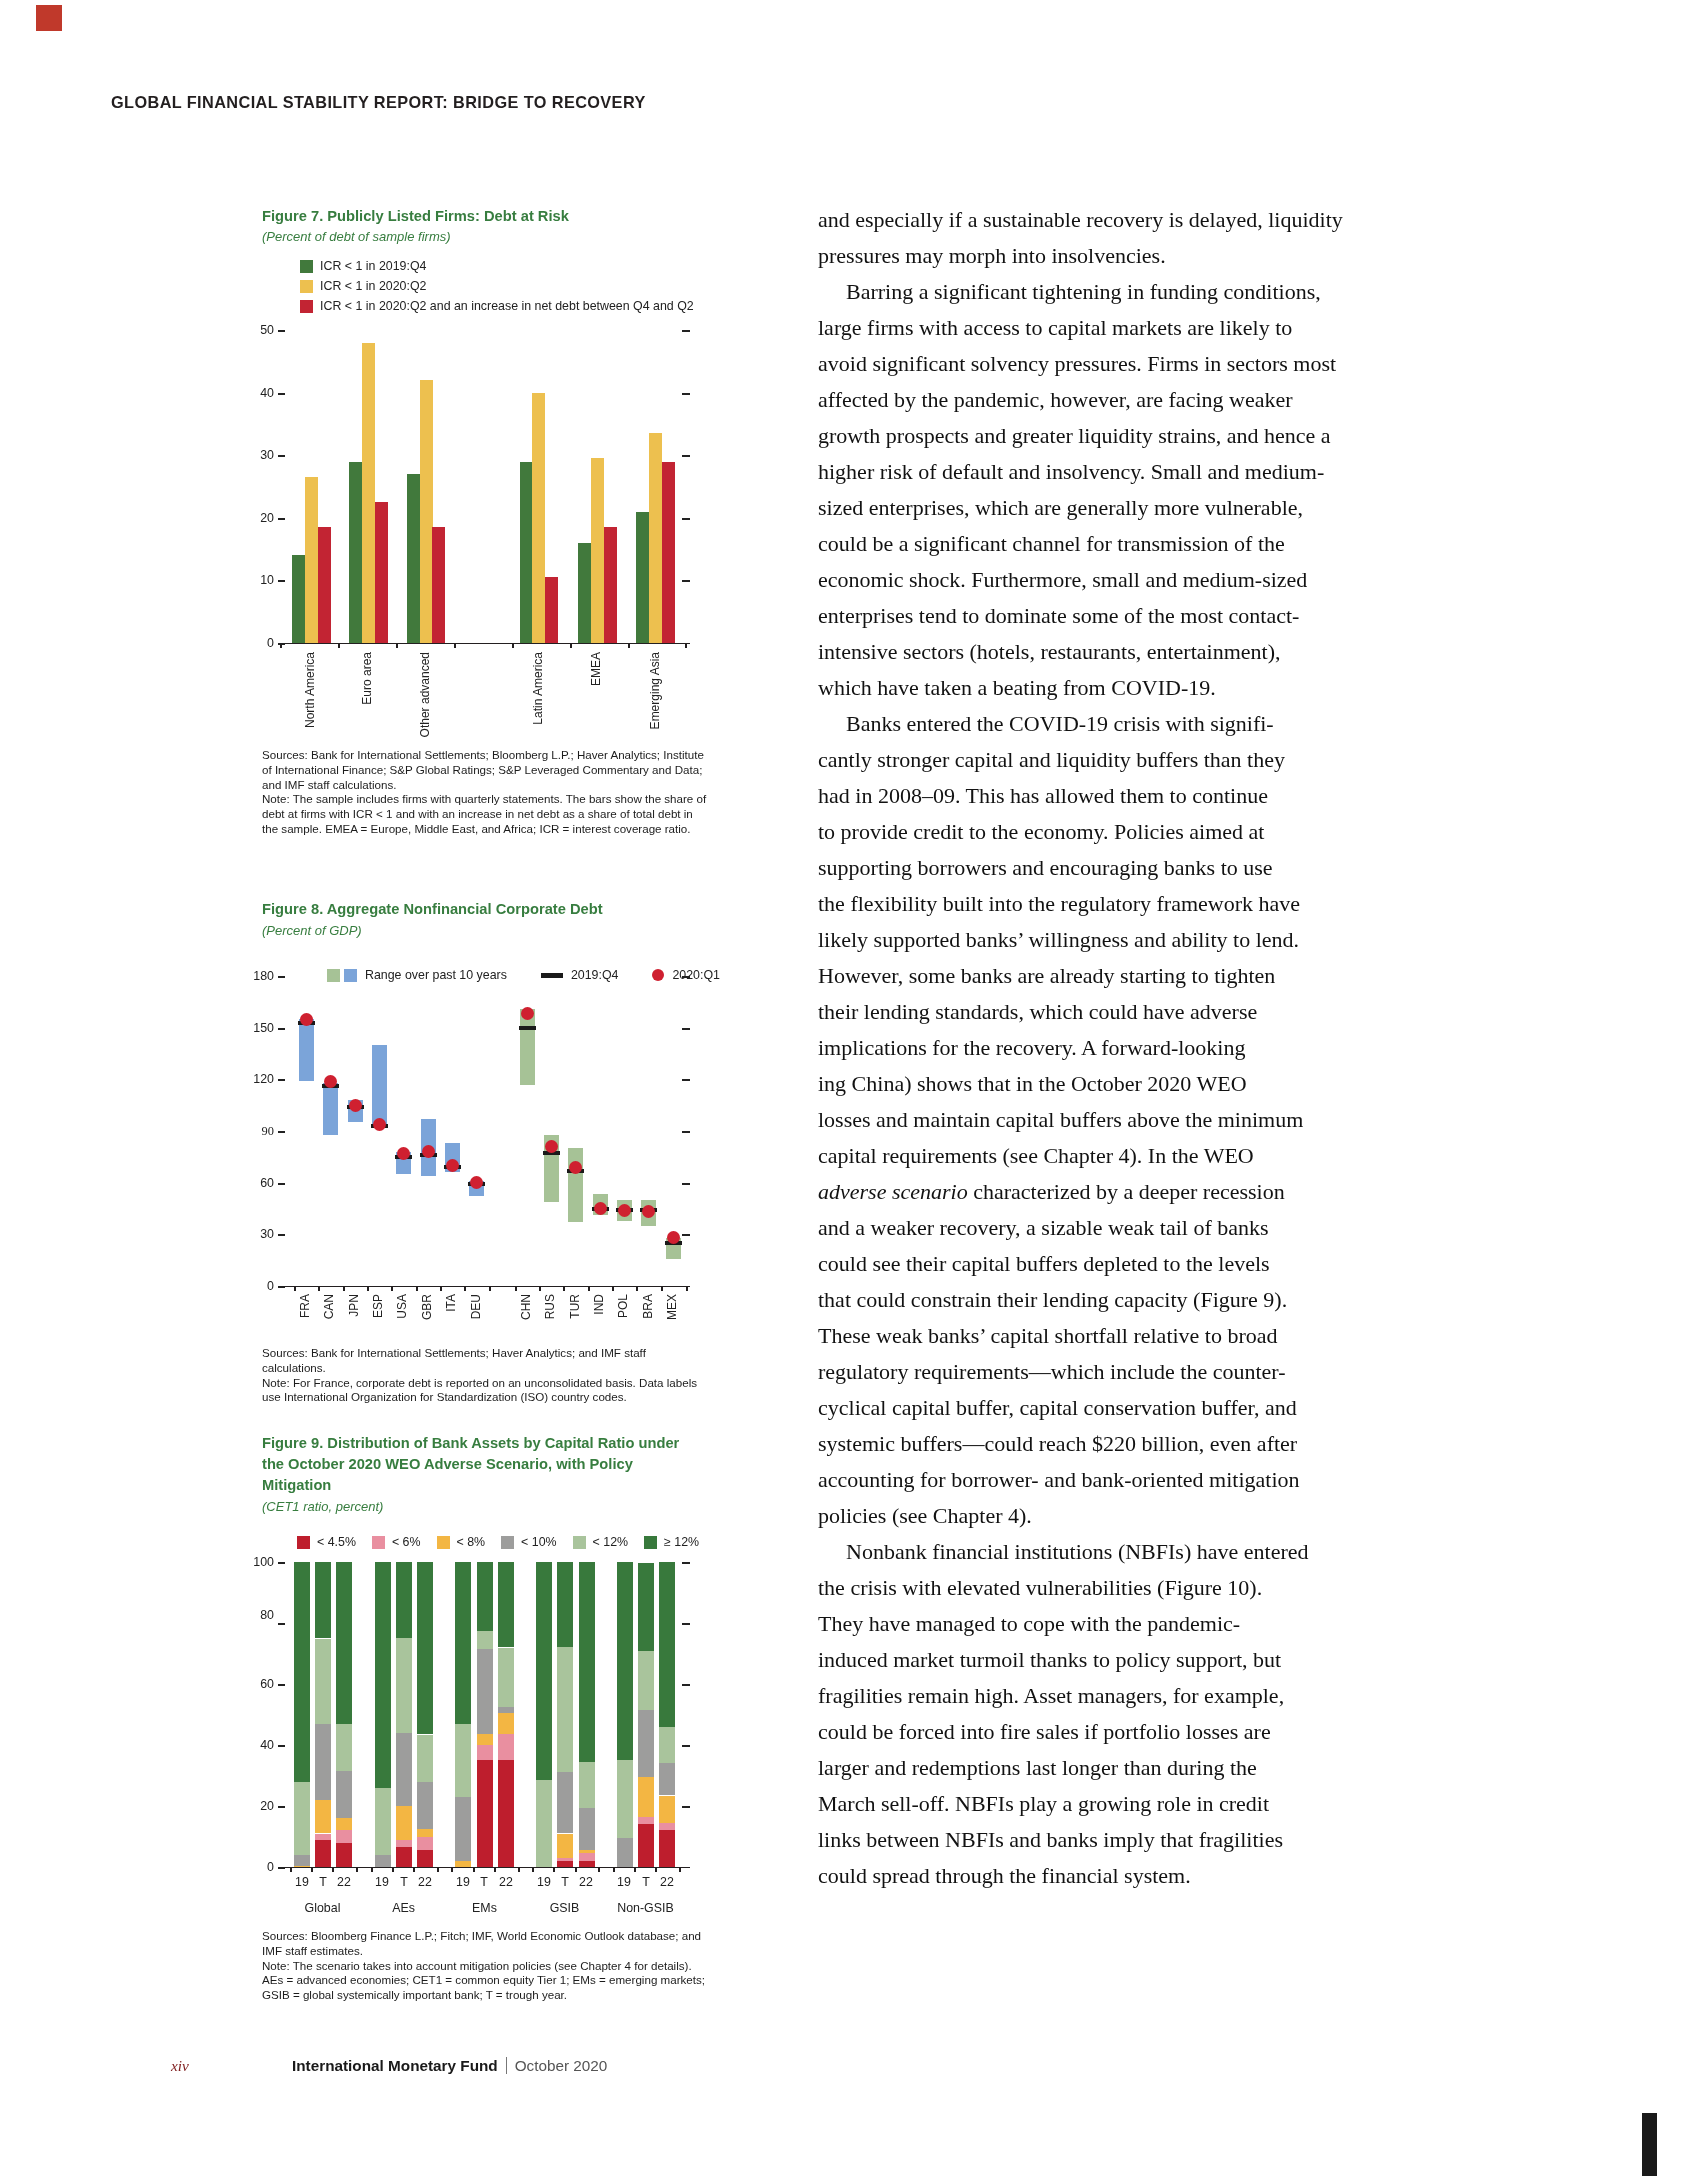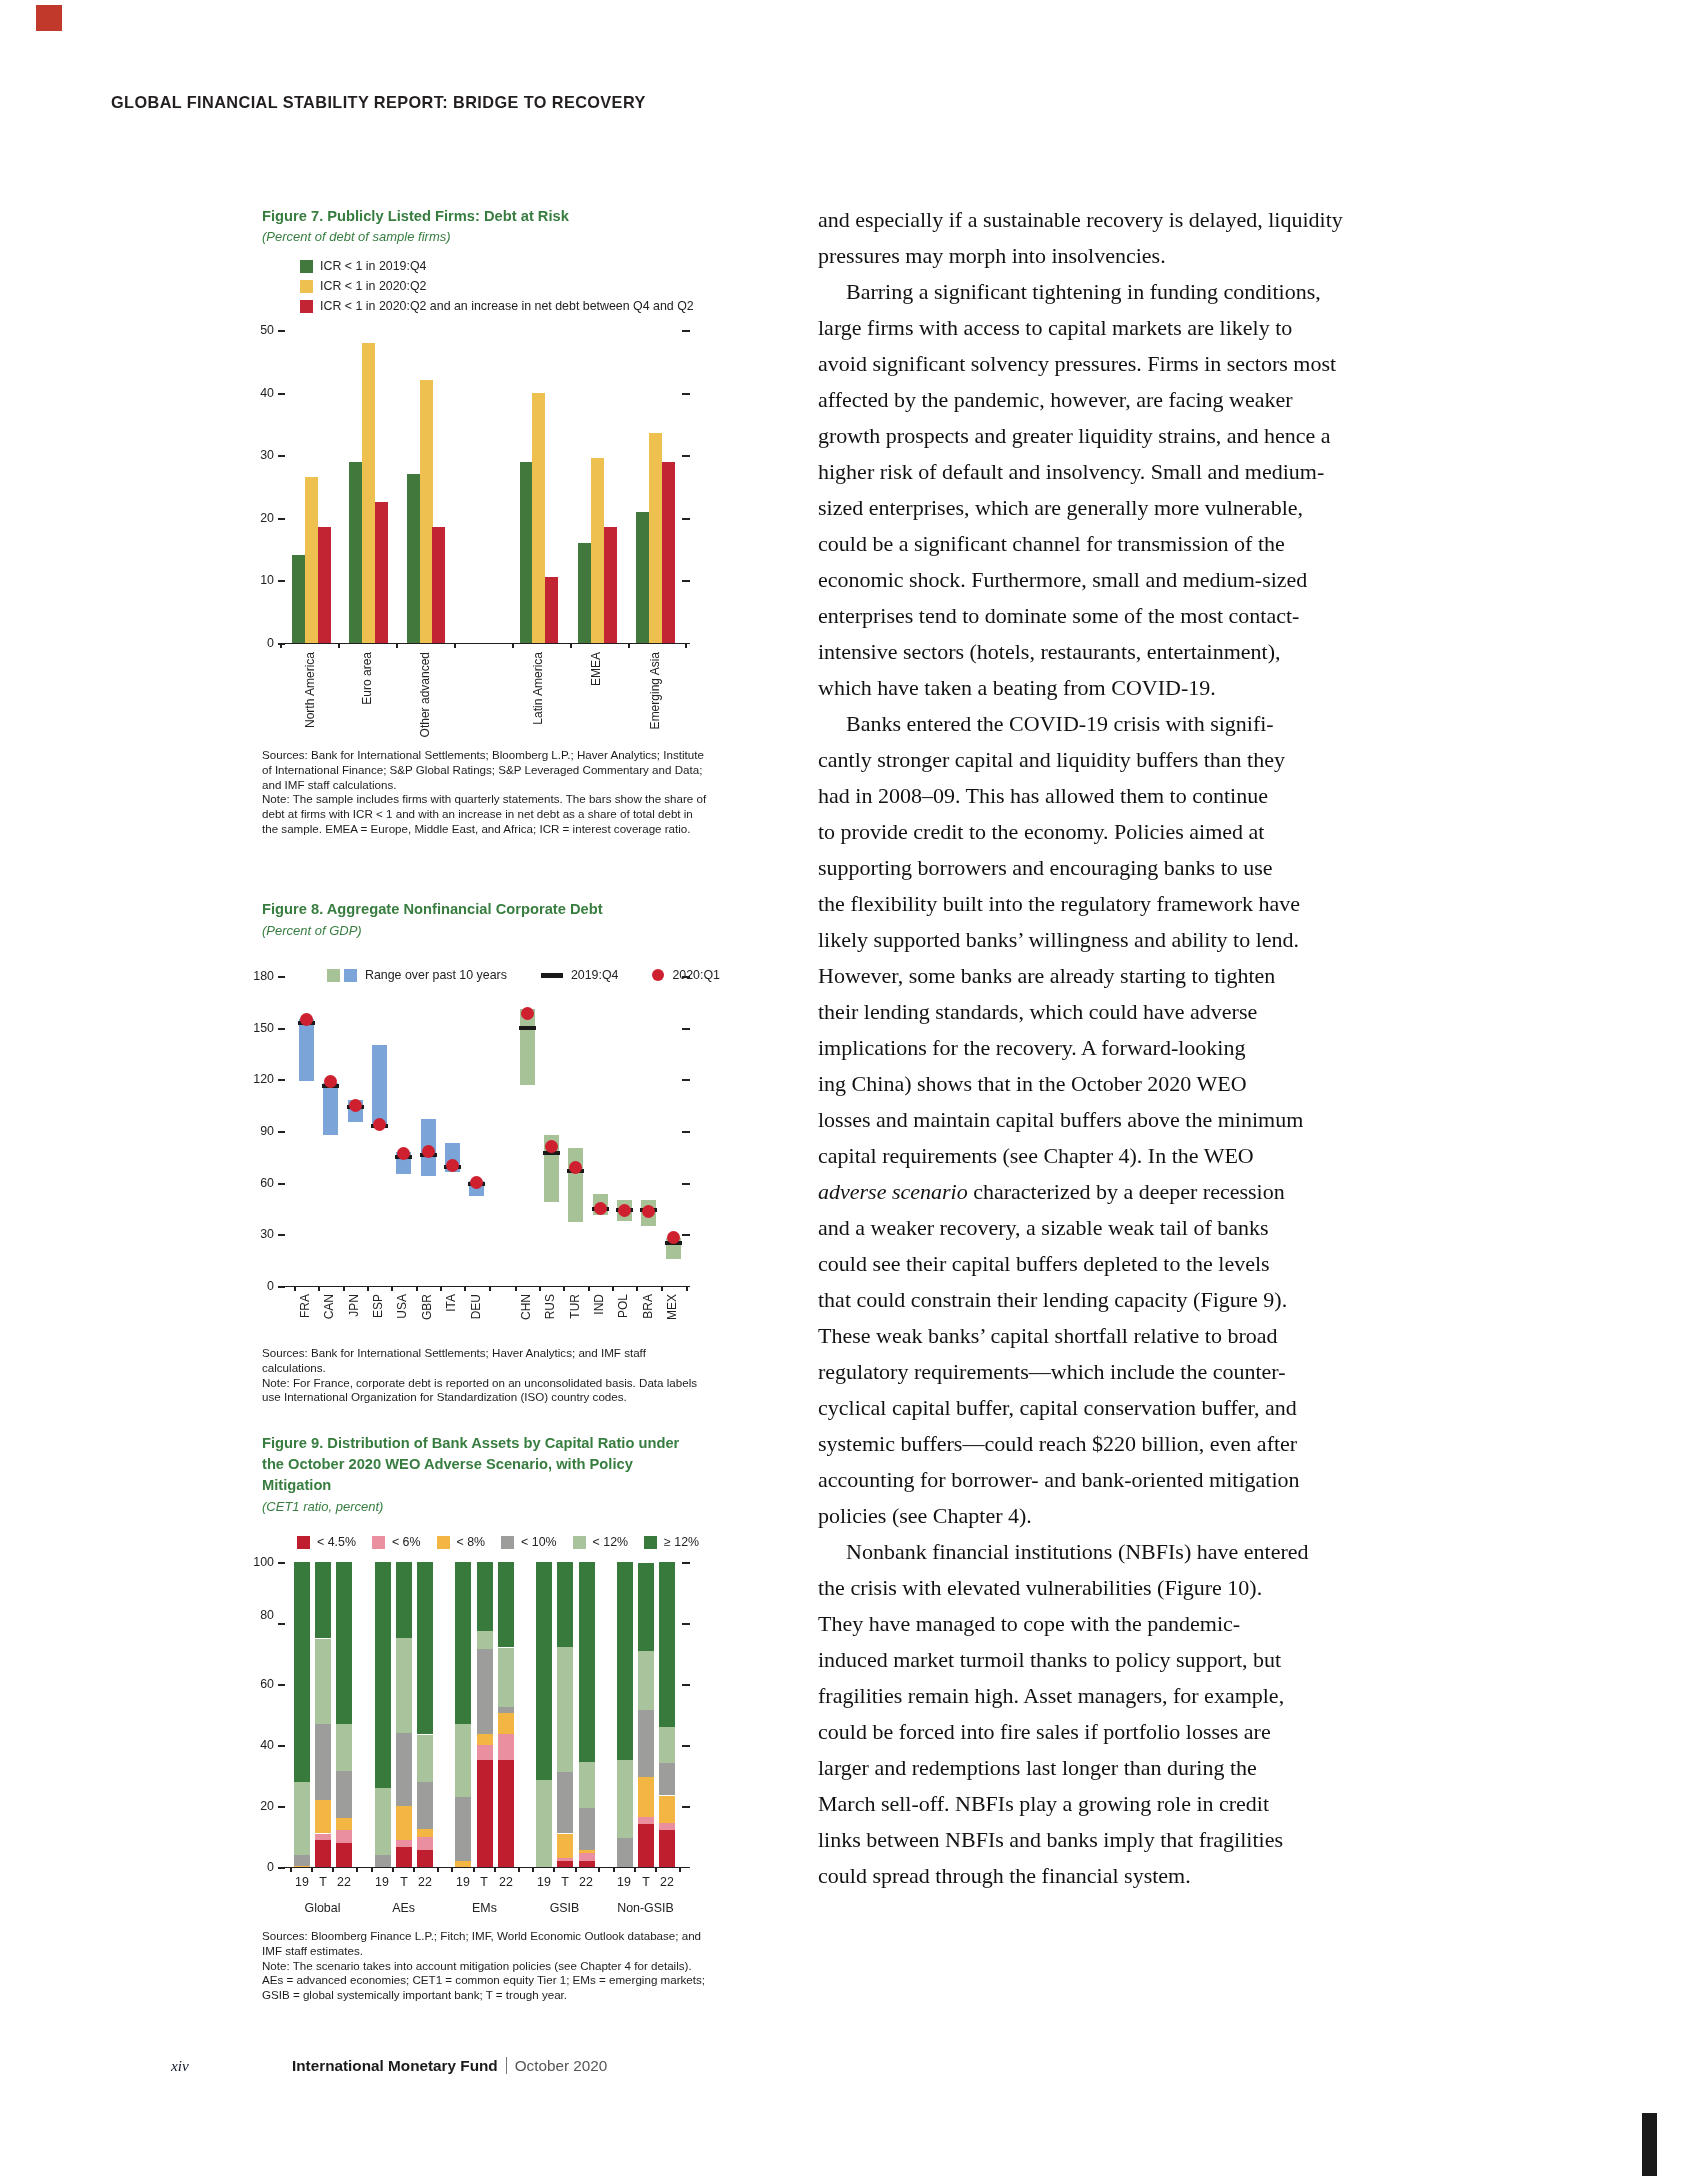--- a/index.html
+++ b/index.html
@@ -28,21 +28,21 @@
   .xlabels{position:absolute;width:441px;}
   .vlab{position:absolute;writing-mode:vertical-rl;transform:rotate(180deg);font-size:12px;color:#222;top:3px;white-space:nowrap;}
   .blab{position:absolute;font-size:12.4px;color:#222;text-align:center;width:22px;}
   .glab{position:absolute;font-size:12.4px;color:#222;text-align:center;width:79px;}
   .src{position:absolute;width:447px;font-size:11.6px;line-height:14.8px;color:#1c1c1c;}
   .bodycol{position:absolute;left:818px;top:202px;width:606px;font-family:"Liberation Serif","DejaVu Serif",serif;
            font-size:22px;line-height:36px;color:#121212;}
   .bl{white-space:nowrap;}
   .bl.ind{text-indent:28px;}
   .footer{position:absolute;top:2057px;left:171px;font-size:15.3px;}
-  .folio{font-family:"Liberation Serif",serif;font-style:italic;color:#0f172a;}
+  .folio{font-family:"Liberation Serif",serif;font-style:italic;color:#7f1d1d;}
   .pubwrap{position:absolute;left:74px;top:0;white-space:nowrap;}
   .pub{font-weight:bold;color:#1a1a1a;margin-left:47px;}
   .fsep{display:inline-block;width:1px;height:17px;background:#777;margin:0 8px;vertical-align:-3px;}
   .edition{color:#555;}
   .mark-red{position:absolute;left:36px;top:5px;width:26px;height:26px;background:#c0392b;}
   .mark-black{position:absolute;left:1642px;top:2113px;width:15px;height:63px;background:#1a1a1a;}
 </style>
 </head>
 <body>
 
@@ -209,21 +209,21 @@
         <div class="qdot" style="left: 385px; bottom: 42px; background: rgb(207, 32, 48);"></div>
         <div class="xtick" style="left: 379px;"></div>
         <div class="xtick" style="left: 404px;"></div>
       </div>
       <div class="ylab" style="top: 302px;">0</div>
       <div class="ldash" style="top: 309px;"></div>
       <div class="ylab" style="top: 250px;">30</div>
       <div class="ldash" style="top: 257px;"></div>
       <div class="ylab" style="top: 199px;">60</div>
       <div class="ldash" style="top: 206px;"></div>
-      <div class="ylab" style="top: 147px;">90</div>
+      <div class="ylab" style="top: 147px; font-family: Liberation Serif, serif;">90</div>
       <div class="ldash" style="top: 154px;"></div>
       <div class="ylab" style="top: 95px;">120</div>
       <div class="ldash" style="top: 102px;"></div>
       <div class="ylab" style="top: 44px;">150</div>
       <div class="ldash" style="top: 51px;"></div>
       <div class="ylab" style="top: -8px;">180</div>
       <div class="ldash" style="top: -1px;"></div>
     </div>
   <div class="xlabels" style="left:252px;top:1291px;height:53px;" id="fig8-xlabels">
       <div class="vlab" style="left: 46px;">FRA</div>

